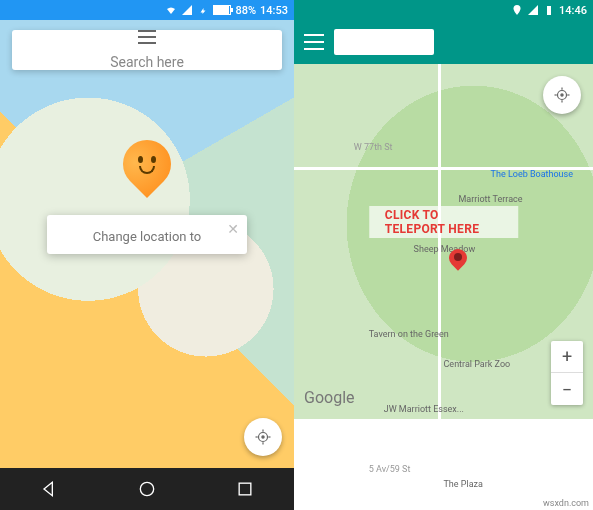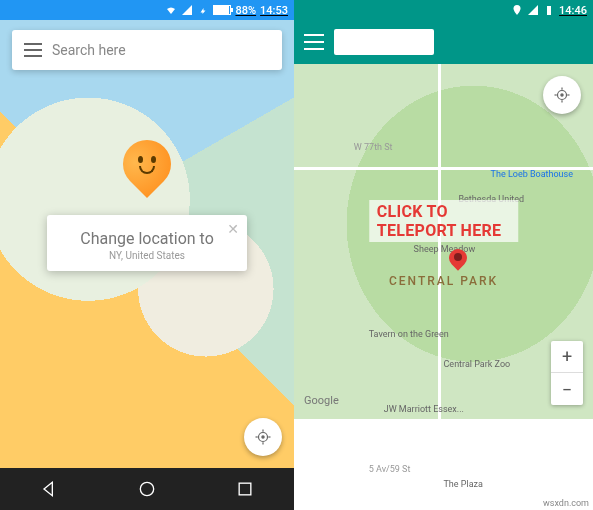--- a/index.html
+++ b/index.html
@@ -1,88 +1,88 @@
 <!DOCTYPE html>
 <html><head>
   <meta charset="utf-8">
   <style>
     * { margin: 0; padding: 0; box-sizing: border-box; }
     body { font-family: Roboto, Arial, sans-serif; display: flex; width: 593px; height: 510px; overflow: hidden; }
-    .screen { position: relative; overflow: hidden; text-decoration: underline; }
+    .screen { position: relative; overflow: hidden; }
     .screen-left { width: 294px; height: 510px; }
     .screen-right { width: 299px; height: 510px; }
 
     
     .statusbar { height: 20px; display: flex; align-items: center; justify-content: flex-end; padding: 0 6px; gap: 4px; font-size: 11px; color: #fff; font-weight: 500; }
     .sb-blue { background: #2196F3; }
     .sb-teal { background: #009688; padding-left: 36px; }
     .sb-icon { width: 12px; height: 12px; fill: #fff; }
     .battery-box { border: 1px solid #fff; width: 18px; height: 10px; position: relative; display: flex; align-items: center; }
     .battery-fill { background: #fff; height: 100%; width: 88%; }
     .battery-tip { position: absolute; right: -3px; width: 2px; height: 4px; background: #fff; }
 
     
     .app-left { position: relative; height: 448px; background: linear-gradient(180deg, #b3e0f7 0%, #a8d8ef 100%); }
     .map-l { position: absolute; inset: 0; background: #c5e3d0; background-image:
       radial-gradient(circle at 30% 40%, #e8f0e0 0 30%, transparent 30%),
       radial-gradient(circle at 70% 60%, #f0ede0 0 20%, transparent 20%),
       linear-gradient(45deg, #ffcc66 48%, transparent 48%),
       linear-gradient(-30deg, transparent 60%, #a8d8ef 60%); }
-    .search-bar { position: absolute; top: 10px; left: 12px; right: 12px; height: 40px; background: #fff; border-radius: 3px; box-shadow: 0 2px 6px rgba(0,0,0,0.2); display: flex; align-items: center; padding: 0 12px; gap: 10px; }
+    .search-bar { position: absolute; top: 10px; left: 12px; right: 12px; height: 40px; background: #fff; border-radius: 3px; box-shadow: 0 2px 6px rgba(0,0,0,0.2); display: flex; align-items: center; padding: 0 12px; gap: 10px; flex-direction: column; }
     .menu-icon { width: 18px; height: 14px; display: flex; flex-direction: column; justify-content: space-between; }
     .menu-icon span { height: 2px; background: #666; }
     .search-text { color: #888; font-size: 14px; }
     .pin-marker { position: absolute; top: 120px; left: 50%; transform: translateX(-50%); width: 48px; height: 60px; }
     .pin-body { width: 48px; height: 48px; background: radial-gradient(circle at 35% 30%, #ffb84d, #ff8c1a); border-radius: 50% 50% 50% 0; transform: rotate(-45deg); position: relative; }
     .pin-face { position: absolute; top: 50%; left: 50%; transform: translate(-50%,-50%) rotate(45deg); width: 28px; height: 28px; }
     .eye { width: 5px; height: 7px; background: #5c3a00; border-radius: 50%; position: absolute; top: 6px; }
     .eye.l { left: 5px; } .eye.r { right: 5px; }
     .mouth { width: 16px; height: 8px; border: 2px solid #5c3a00; border-top: none; border-radius: 0 0 16px 16px; position: absolute; bottom: 4px; left: 6px; }
     .popup { position: absolute; top: 195px; left: 50%; transform: translateX(-50%); width: 200px; background: #fff; border-radius: 3px; box-shadow: 0 2px 10px rgba(0,0,0,0.25); padding: 14px 10px 10px; text-align: center; }
     .popup::before { content: ''; position: absolute; top: -8px; left: 50%; transform: translateX(-50%); border: 8px solid transparent; border-bottom-color: #fff; }
     .popup-close { position: absolute; top: 6px; right: 8px; color: #bbb; font-size: 14px; cursor: pointer; }
-    .popup-line1 { font-size: 16px; color: #777; }
+    .popup-line1 { font-size: 13px; color: #777; }
     .popup-title { font-size: 13px; font-weight: 700; color: #222; margin-top: 2px; }
     .popup-sub { font-size: 10px; color: #999; margin-top: 2px; }
     .go-btn { margin-top: 10px; background: #2196F3; color: #fff; font-size: 13px; font-weight: 500; padding: 8px 30px; border-radius: 2px; display: inline-flex; align-items: center; gap: 6px; cursor: pointer; box-shadow: 0 2px 4px rgba(0,0,0,0.2); }
     .go-btn .tri { width: 0; height: 0; border-left: 7px solid #fff; border-top: 5px solid transparent; border-bottom: 5px solid transparent; }
     .locate-btn { position: absolute; bottom: 12px; right: 12px; width: 38px; height: 38px; background: #fff; border-radius: 50%; box-shadow: 0 2px 5px rgba(0,0,0,0.3); display: flex; align-items: center; justify-content: center; }
     .crosshair { width: 18px; height: 18px; stroke: #666; fill: none; stroke-width: 1.6; }
     .navbar { height: 42px; background: #222; display: flex; align-items: center; justify-content: space-around; }
     .nav-btn { width: 20px; height: 20px; stroke: #fff; fill: none; stroke-width: 1.6; }
 
     
     .topbar-teal { height: 44px; background: #009688; display: flex; align-items: center; padding: 0 10px; gap: 10px; }
     .teal-menu { width: 20px; height: 16px; display: flex; flex-direction: column; justify-content: space-between; }
     .teal-menu span { height: 2px; background: #fff; }
     .teal-input { flex: 0 0 100px; height: 26px; background: #fff; border-radius: 2px; }
     .app-right { position: relative; height: 355px; background: #cfe6c2; background-image:
       linear-gradient(90deg, transparent 48%, #fff 48% 49%, transparent 49%),
       linear-gradient(0deg, transparent 70%, #fff 70% 71%, transparent 71%),
       radial-gradient(ellipse at 60% 45%, #b8dca3 0 50%, transparent 50%); }
-    .teleport { position: absolute; top: 136px; left: 50%; transform: translateX(-50%); color: #e53935; font-size: 16px; font-weight: 700; letter-spacing: 0.3px; background: rgba(255,255,255,0.7); padding: 2px 8px; cursor: pointer; }
+    .teleport { position: absolute; top: 142px; left: 50%; transform: translateX(-50%); color: #e53935; font-size: 12px; font-weight: 700; letter-spacing: 0.3px; background: rgba(255,255,255,0.7); padding: 2px 16px; cursor: pointer; }
     .red-pin { position: absolute; top: 185px; left: 55%; transform: translateX(-50%); width: 18px; height: 26px; }
     .red-pin-body { width: 18px; height: 18px; background: #e53935; border-radius: 50% 50% 50% 0; transform: rotate(-45deg); }
     .red-pin-dot { position: absolute; top: 4px; left: 5px; width: 8px; height: 8px; background: #7f1d1d; border-radius: 50%; }
     .cp-label { position: absolute; top: 210px; left: 50%; transform: translateX(-50%); color: #8a6d3b; font-size: 12px; letter-spacing: 2px; font-weight: 500; }
     .poi { position: absolute; font-size: 9px; color: #666; }
     .poi.boathouse { top: 105px; right: 20px; color: #1a73e8; }
     .poi.bethesda { top: 130px; left: 55%; }
     .poi.sheep { top: 180px; left: 40%; }
     .poi.tavern { top: 265px; left: 25%; }
     .poi.zoo { top: 295px; left: 50%; }
     .poi.jw { top: 340px; left: 30%; text-align: center; }
     .poi.plaza { top: 415px; left: 50%; }
     .poi.w77 { top: 78px; left: 20%; color: #999; }
     .poi.w59 { top: 400px; left: 25%; color: #999; }
     .locate-btn.r { top: 12px; bottom: auto; }
     .zoom-box { position: absolute; bottom: 14px; right: 10px; width: 32px; background: #fff; box-shadow: 0 1px 4px rgba(0,0,0,0.3); border-radius: 2px; }
     .zoom-btn { height: 32px; display: flex; align-items: center; justify-content: center; font-size: 18px; color: #555; border-bottom: 1px solid #ddd; cursor: pointer; }
     .zoom-btn:last-child { border-bottom: none; }
-    .google-r { position: absolute; bottom: 12px; left: 10px; font-size: 11px; color: #777; }
+    .google-r { position: absolute; bottom: 12px; left: 10px; font-size: 16px; color: #777; }
     .wm { position: absolute; bottom: 2px; right: 4px; font-size: 9px; color: #888; z-index: 10; text-align: right; }
   </style>
 </head>
 <body>
 
 <div class="screen screen-left">
   <div class="statusbar sb-blue">
     <svg class="sb-icon" viewBox="0 0 24 24">
         <path fill="#fff" d="M12 20l8-10a13 13 0 00-16 0z"></path>
       </svg>
@@ -114,21 +114,20 @@
         <div class="pin-face">
             <div class="eye l"></div>
             <div class="eye r"></div>
             <div class="mouth"></div>
           </div>
       </div>
     </div>
     <div class="popup">
       <div class="popup-close">✕</div>
       <div class="popup-line1">Change location to</div>
-      <div class="popup-sub">NY, United States</div>
     </div>
     <div class="locate-btn">
       <svg class="crosshair" viewBox="0 0 24 24">
           <circle cx="12" cy="12" r="6"></circle>
           <circle cx="12" cy="12" r="1.5" fill="#666"></circle>
           <line x1="12" y1="2" x2="12" y2="5"></line>
           <line x1="12" y1="19" x2="12" y2="22"></line>
           <line x1="2" y1="12" x2="5" y2="12"></line>
           <line x1="19" y1="12" x2="22" y2="12"></line>
         </svg>
@@ -175,28 +174,27 @@
           <circle cx="12" cy="12" r="6"></circle>
           <circle cx="12" cy="12" r="1.5" fill="#666"></circle>
           <line x1="12" y1="2" x2="12" y2="5"></line>
           <line x1="12" y1="19" x2="12" y2="22"></line>
           <line x1="2" y1="12" x2="5" y2="12"></line>
           <line x1="19" y1="12" x2="22" y2="12"></line>
         </svg>
     </div>
     <div class="poi w77">W 77th St</div>
     <div class="poi boathouse">The Loeb Boathouse</div>
-    <div class="poi bethesda">Bethesda United</div>
+    <div class="poi bethesda">Marriott Terrace</div>
     <div class="teleport">CLICK TO TELEPORT HERE</div>
     <div class="poi sheep">Sheep Meadow</div>
     <div class="red-pin">
         <div class="red-pin-body"></div>
         <div class="red-pin-dot"></div>
       </div>
-    <div class="cp-label">CENTRAL PARK</div>
     <div class="poi tavern">Tavern on the Green</div>
     <div class="poi zoo">Central Park Zoo</div>
     <div class="poi jw">JW Marriott Essex...</div>
     <div class="poi w59">5 Av/59 St</div>
     <div class="poi plaza">The Plaza</div>
     <div class="zoom-box">
       <div class="zoom-btn">+</div>
       <div class="zoom-btn">−</div>
     </div>
     <div class="google-r">Google</div>

